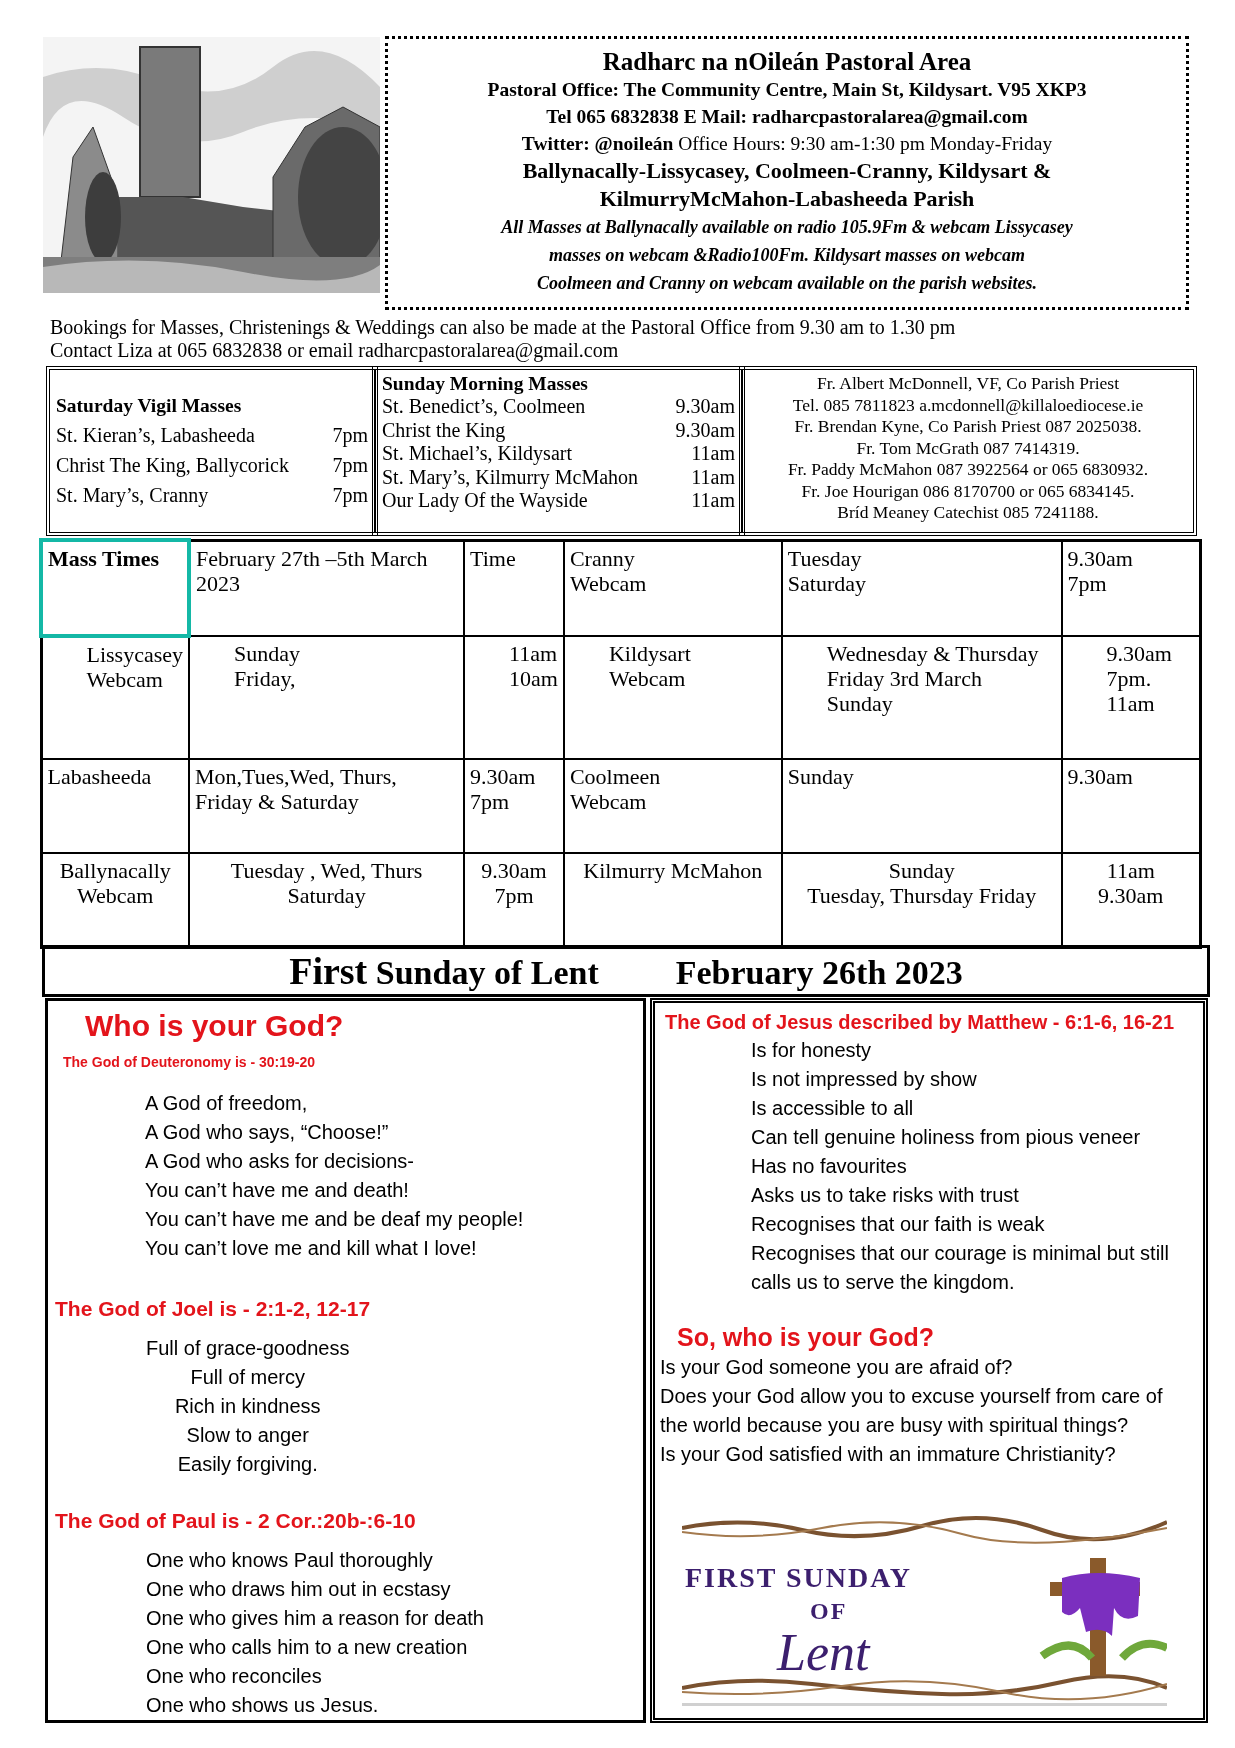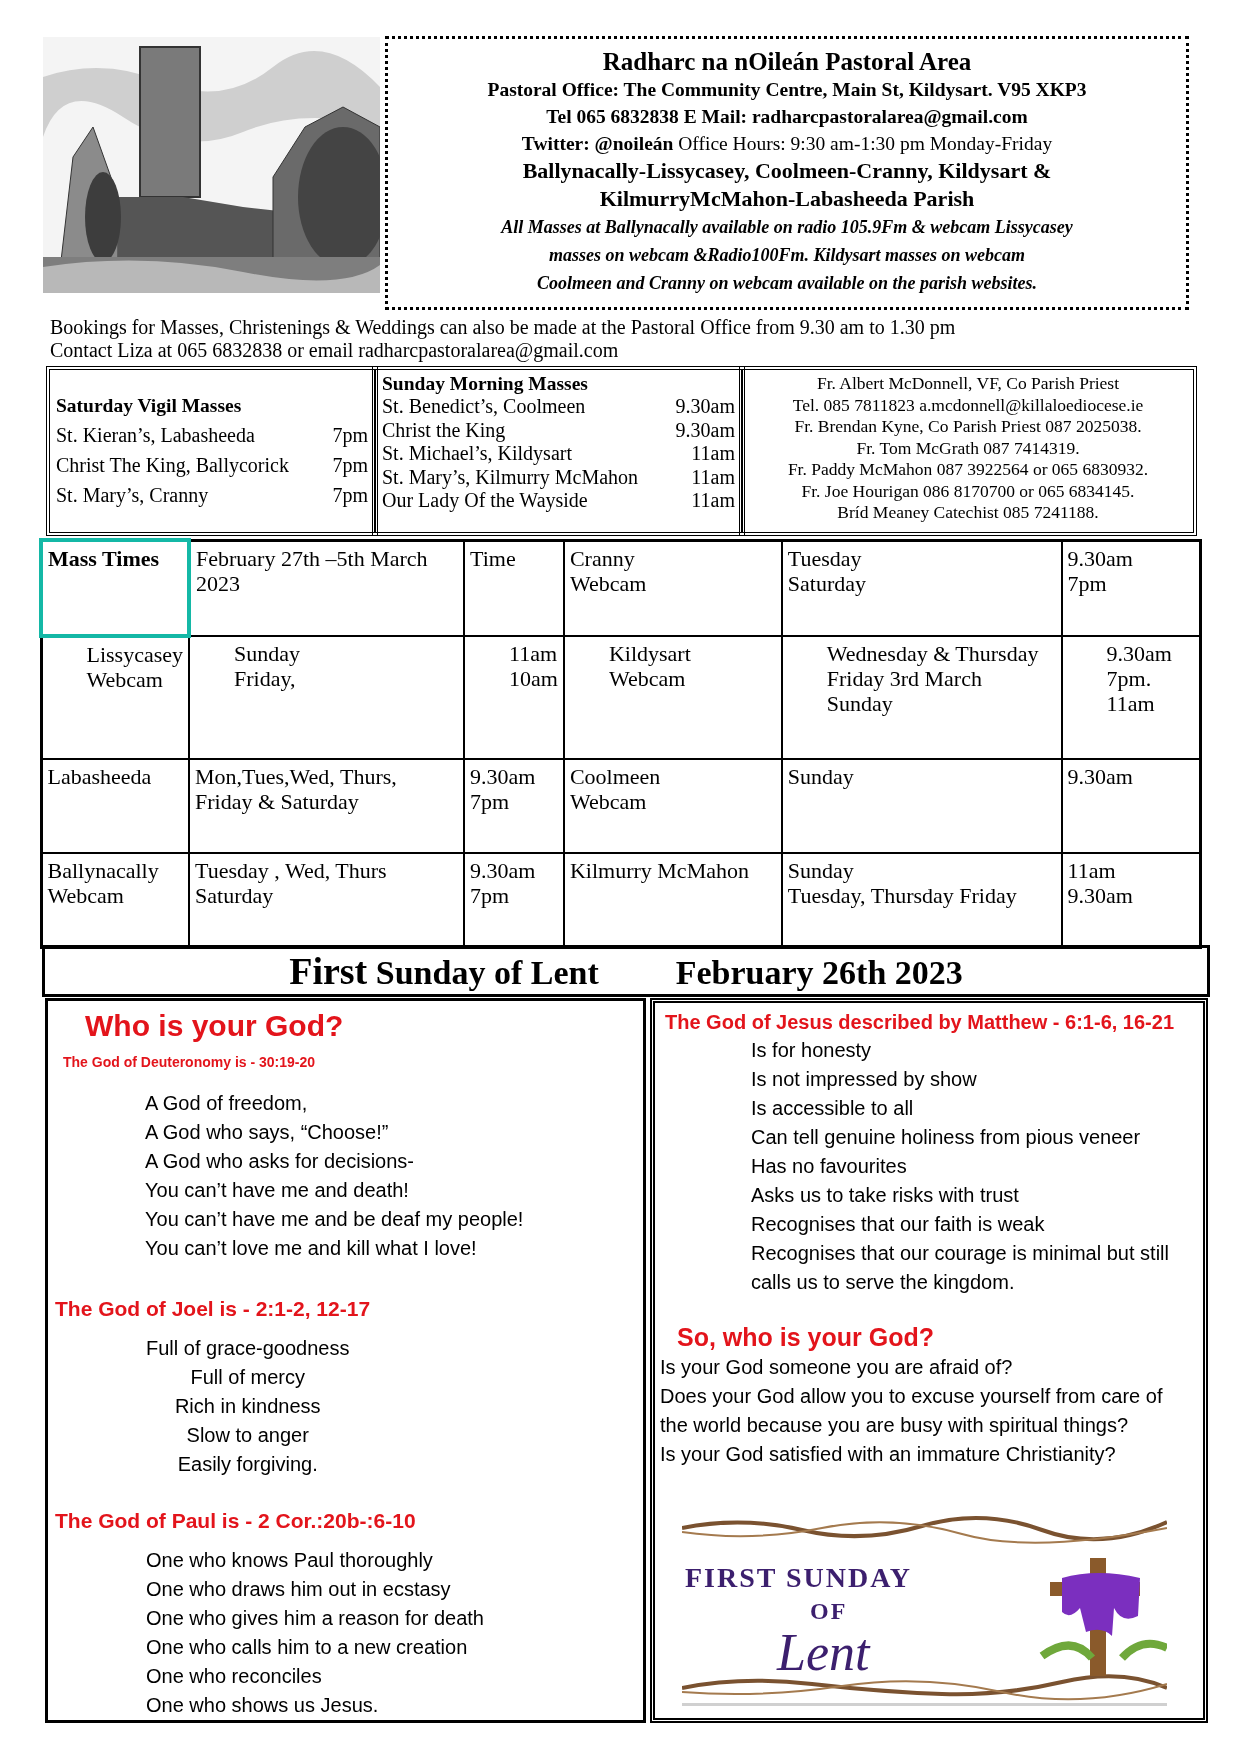--- a/index.html
+++ b/index.html
@@ -28,21 +28,21 @@
   #info-sun h4 { line-height:22px; }
   .row2 { display:flex; justify-content:space-between; font-size:20px; }
   #info-sat .row2 { line-height:30px; }
   #info-sun .row2 { line-height:23.5px; }
   
   #mass-table { left:39px; top:538px; width:1163px; border-collapse:collapse; border:3px solid #000; }
   #mass-table td { border:2px solid #000; vertical-align:top; font-size:22px; line-height:25px; padding:4px 5px; }
   #mass-table tr.r0 td { height:84px; }
   #mass-table tr.r1 td { height:112px;padding-left:44px; }
   #mass-table tr.r2 td { height:84px; }
-  #mass-table tr.r3 td { height:84px; }
+  #mass-table tr.r3 td { height:84px;text-align:center; }
   #mass-table td.hdr { font-weight:bold; border:4px solid #14b8a6; }
   
   #title-bar { left:42px; top:945px; width:1168px; height:52px; border:3px solid #000; box-sizing:border-box; text-align:center; font-weight:bold; font-size:34px; line-height:46px; }
   #title-bar .big { font-size:38px; }
   #title-bar .gap { display:inline-block; width:60px; }
   
   .col { top:998px; height:725px; border:3px solid #000; box-sizing:border-box; font-family:"Liberation Sans", sans-serif; }
   #left-col { left:45px; width:601px; }
   #right-col { left:650px; width:558px; border-style:double; border-width:5px; }
   .red { color:#e3141b; font-weight:bold; }

